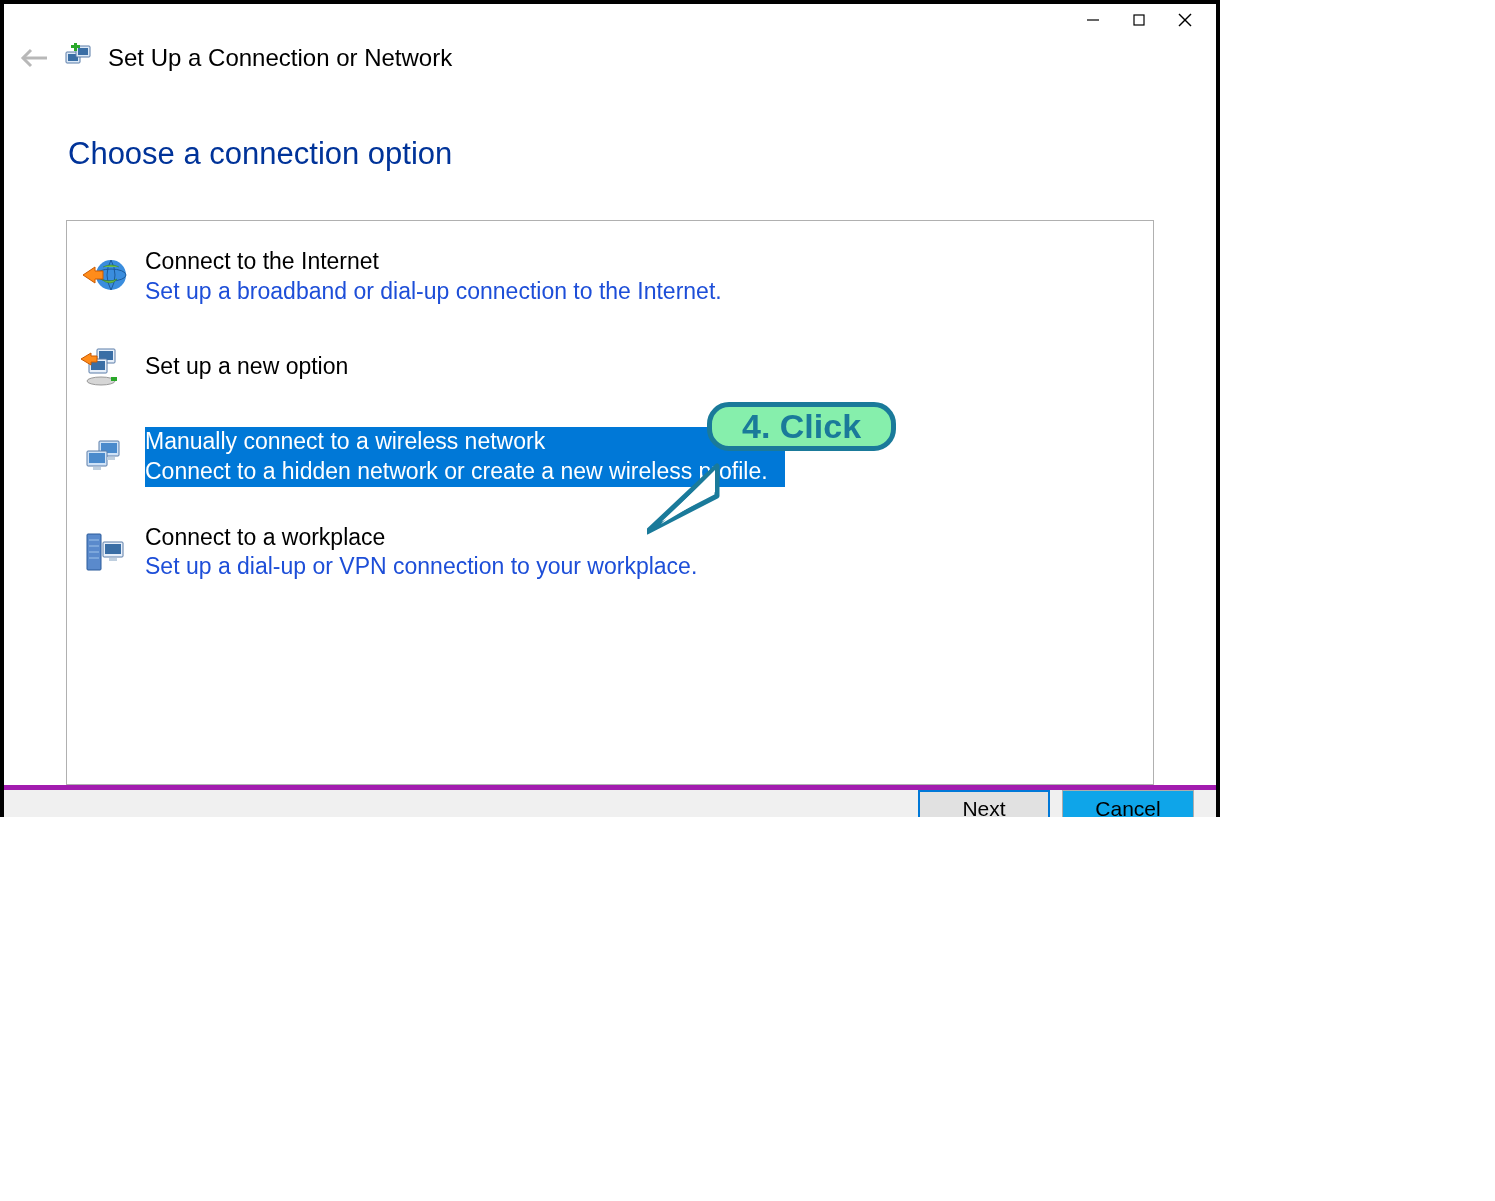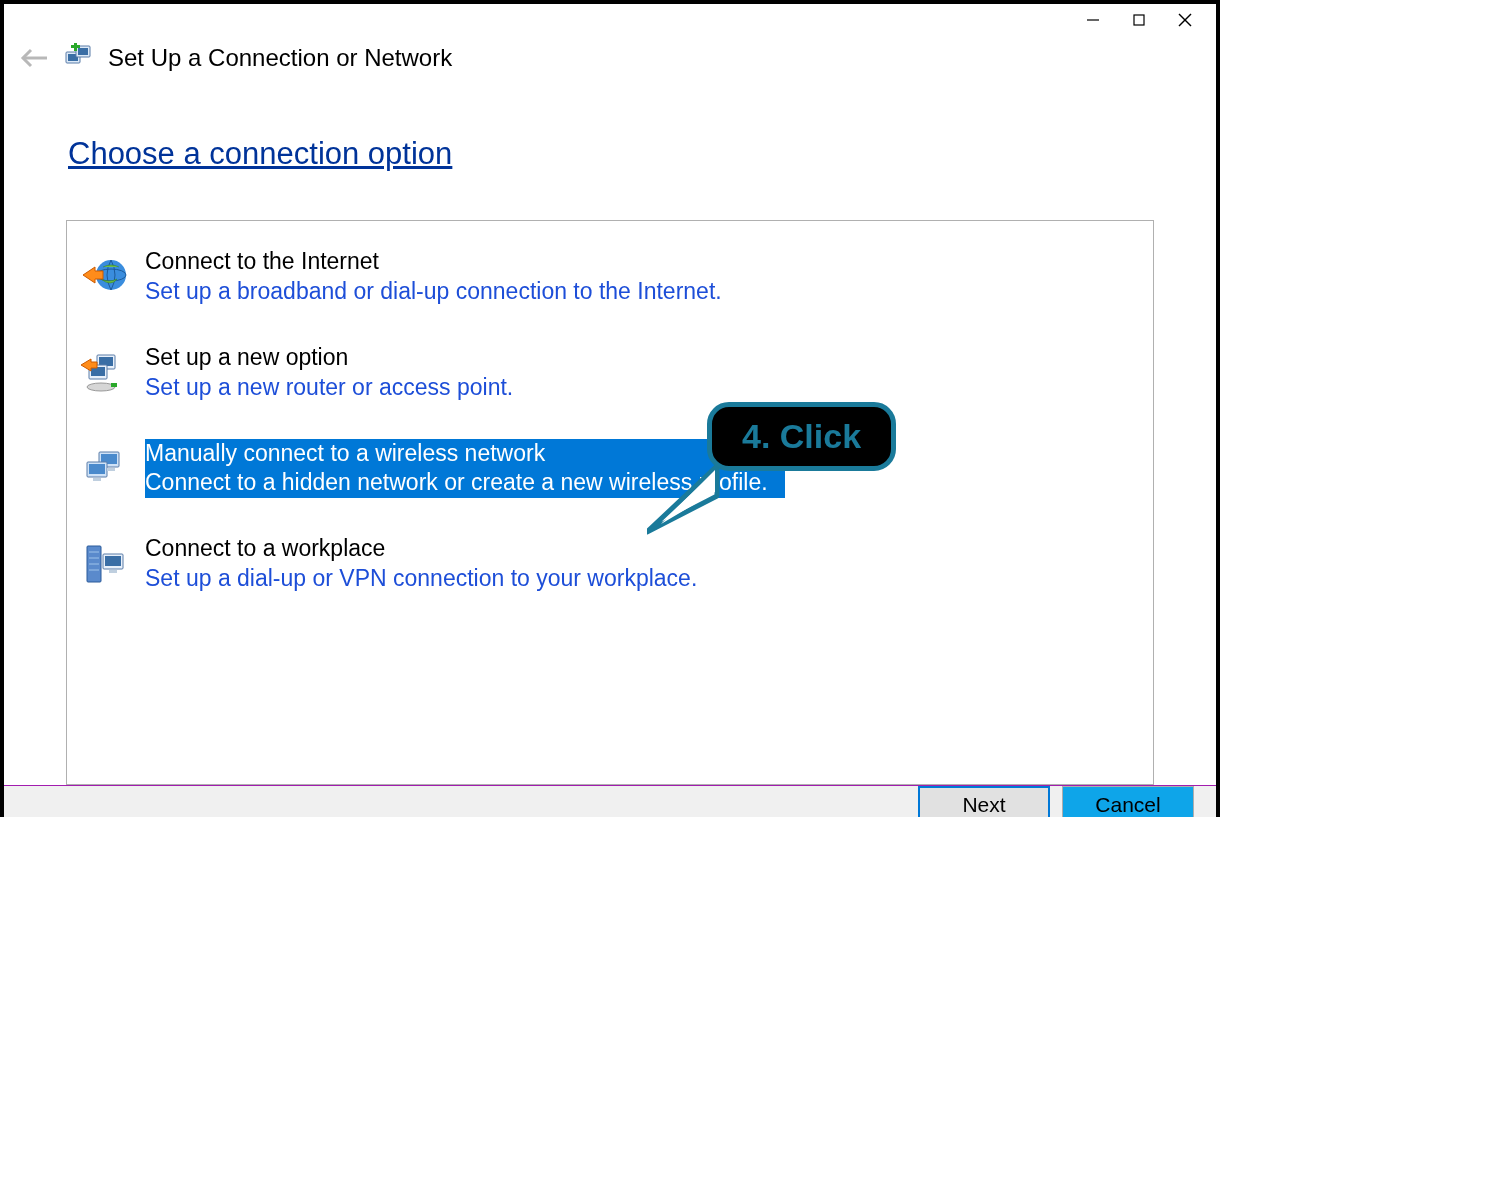--- a/index.html
+++ b/index.html
@@ -63,21 +63,20 @@
   .content {
     flex: 1;
     padding: 0 62px 0 62px;
     position: relative;
   }
   .heading {
     font-size: 31px;
     color: #003399;
     font-weight: 400;
     margin: 60px 0 48px 2px;
-    text-decoration: underline;
   }
   .options-box {
     border: 1px solid #b0b0b0;
     padding: 20px 14px 20px 14px;
     height: 565px;
   }
   .option {
     display: flex;
     align-items: center;
     gap: 16px;
@@ -111,21 +110,21 @@
   .option.selected .option-desc {
     color: #fff;
     background: #0078d7;
   }
   .option.selected .option-title { padding-right: 240px; }
   .option.selected .option-desc { padding-right: 6px; }
 
   .footer {
     height: 78px;
     background: #f0f0f0;
-    border-top: 1px solid #a21caf;
+    border-top: 5px solid #a21caf;
     display: flex;
     justify-content: flex-end;
     align-items: center;
     gap: 12px;
     padding: 0 22px 0 0;
   }
   .btn {
     height: 38px;
     min-width: 132px;
     border: 1px solid #adadad;
@@ -146,22 +145,22 @@
   
   .callout {
     position: absolute;
     left: 703px;
     top: 326px;
     pointer-events: none;
   }
   .callout-bubble {
     border: 5px solid #1a7a9a;
     border-radius: 22px;
-    background: #000000;
-    padding: 10px 30px;
+    background: #86efac;
+    padding: 0 30px;
     font-size: 34px;
     font-weight: 700;
     color: #1a7a9a;
     position: relative;
   }
   .callout-tail {
     position: absolute;
     left: -60px;
     top: 54px;
   }
@@ -239,21 +238,20 @@
             <rect x="18" y="8" width="14" height="9" fill="#3a6ea5"></rect>
             <rect x="8" y="16" width="18" height="14" rx="1" fill="#e8f0fa" stroke="#5a7ca8"></rect>
             <rect x="10" y="18" width="14" height="9" fill="#3a6ea5"></rect>
             <ellipse cx="20" cy="38" rx="14" ry="4" fill="#d6d6d6" stroke="#999"></ellipse>
             <rect x="30" y="34" width="6" height="4" fill="#2aa82a"></rect>
             <polygon points="0,16 10,10 10,13 16,13 16,19 10,19 10,22" fill="#ff8c1a" stroke="#cc5a00" stroke-width="1"></polygon>
           </svg>
         </div>
         <div class="option-text">
           <div class="option-title">Set up a new option</div>
-          <div class="option-desc">Set up a new router or access point.</div>
         </div>
       </div>
 
       <div class="option selected">
         <div class="option-icon">
           <svg width="48" height="48" viewBox="0 0 48 48">
             <rect x="18" y="8" width="20" height="15" rx="1" fill="#cfe2f7" stroke="#5a7ca8"></rect>
             <rect x="20" y="10" width="16" height="10" fill="#4a8acc"></rect>
             <rect x="6" y="18" width="20" height="15" rx="1" fill="#cfe2f7" stroke="#5a7ca8"></rect>
             <rect x="8" y="20" width="16" height="10" fill="#4a8acc"></rect>

